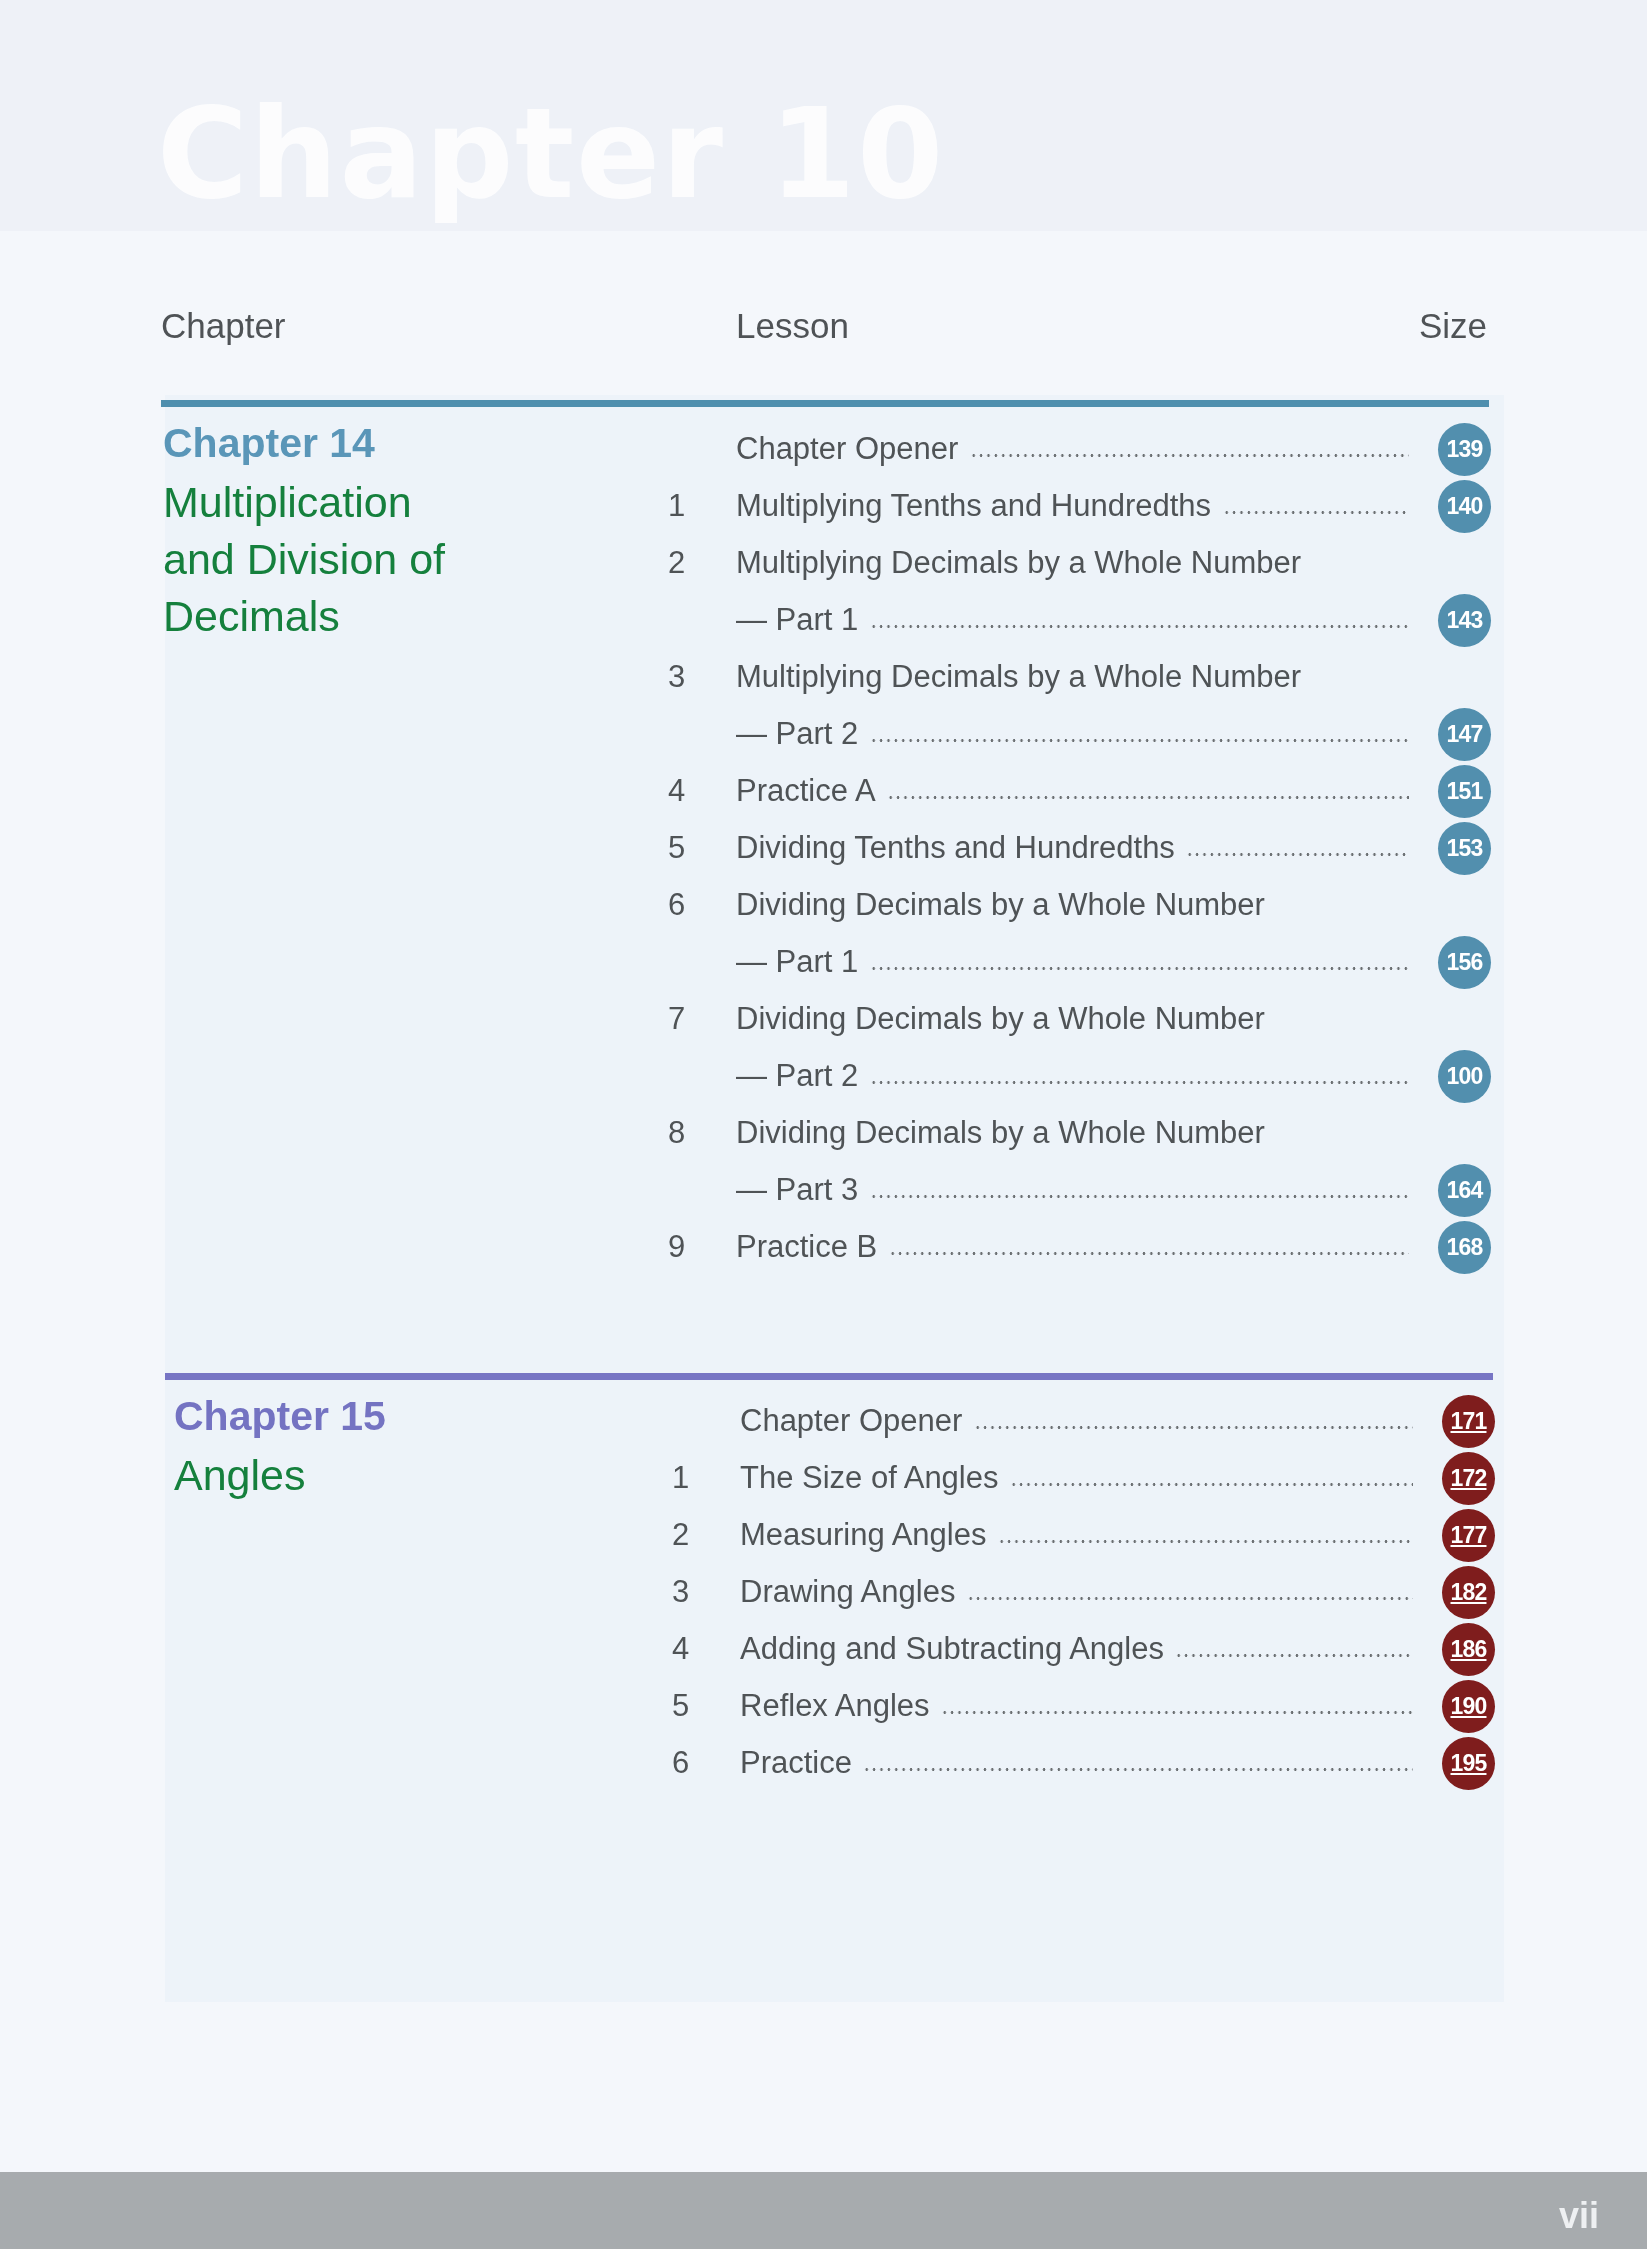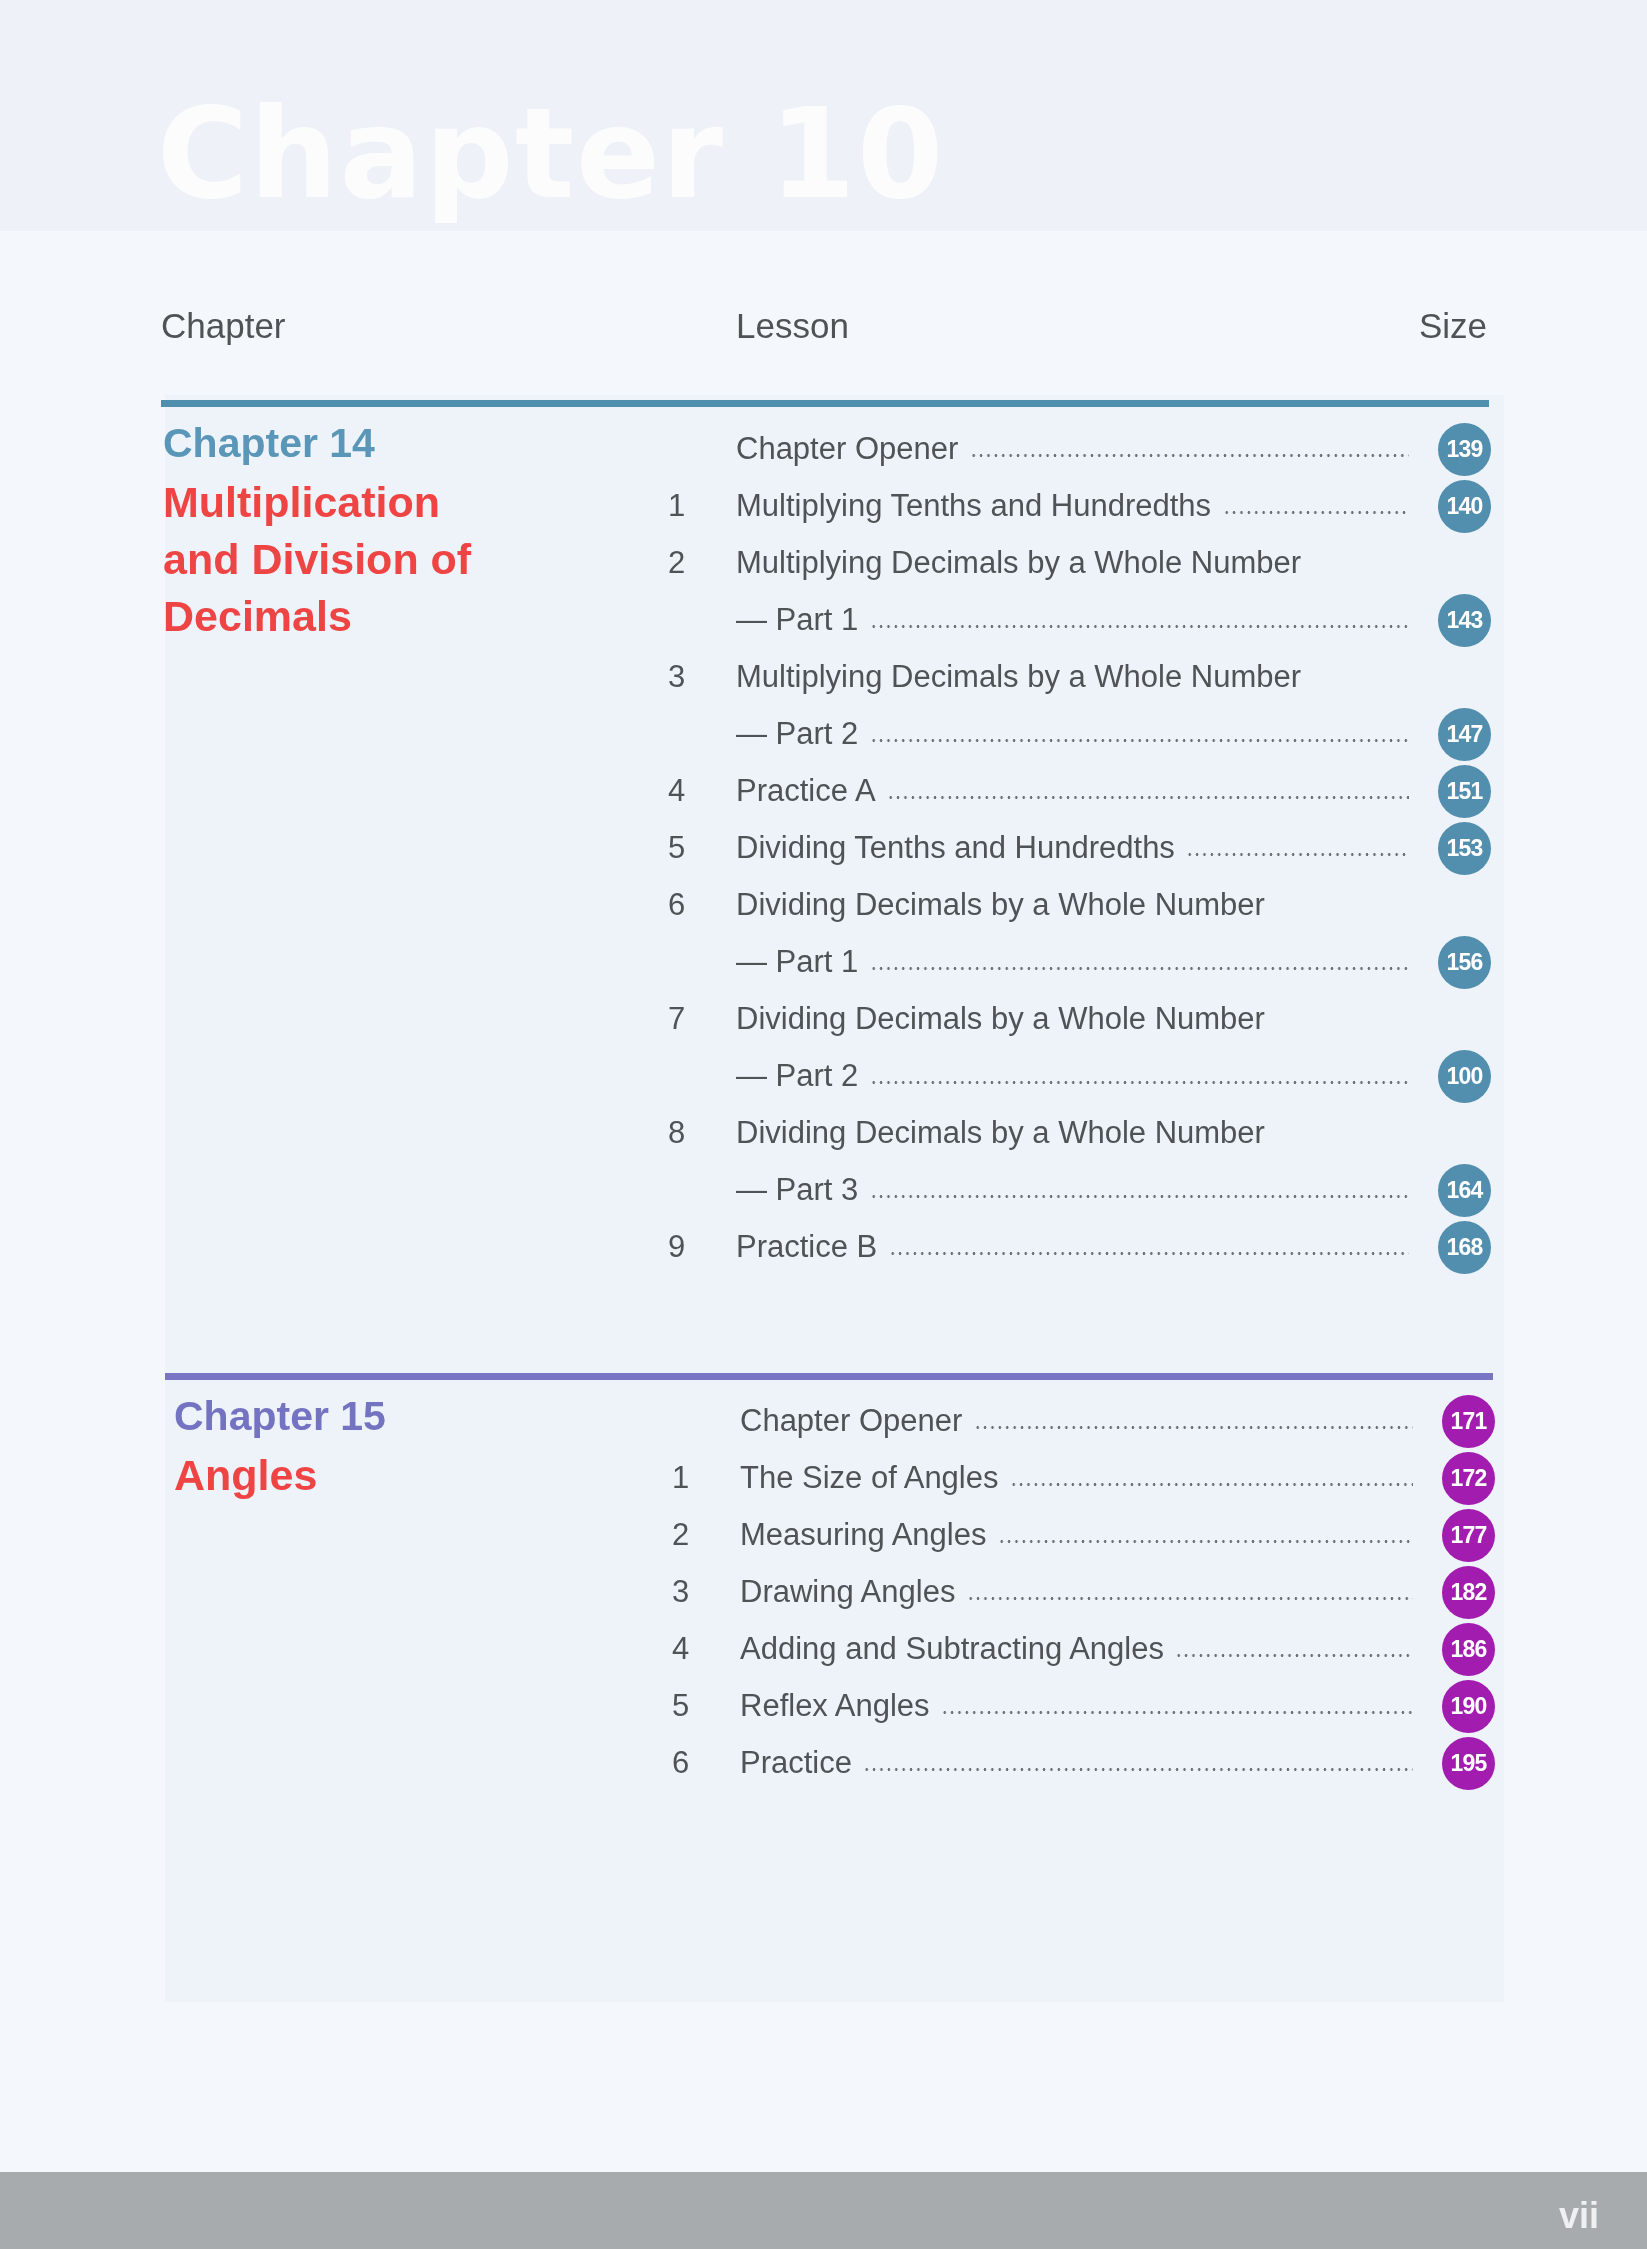--- a/index.html
+++ b/index.html
@@ -34,42 +34,42 @@
   .rule { position: absolute; height: 6.6px; }
   .rule-14 { left: 161px; top: 400px; width: 1328px; background: #4f8fae; }
   .rule-15 { left: 165px; top: 1373px; width: 1328px; background: #7775c4; }
 
   .chapter-block { position: absolute; }
   .ch14 { left: 163px; top: 419px; }
   .ch15 { left: 174px; top: 1392px; }
   .ch-num { font-weight: bold; font-size: 41px; line-height: 48px; }
   .ch14 .ch-num { color: #5a96b8; }
   .ch15 .ch-num { color: #7473c2; }
-  .ch-title { font-weight: bold; font-size: 43px; line-height: 57px; color: #ef4444; margin-top: 6.6px; }
+  .ch-title { font-weight: normal; font-size: 43px; line-height: 57px; color: #15803d; margin-top: 6.6px; }
 
   .lessons { position: absolute; width: 832px; }
   .lessons-14 { left: 659px; top: 420px; }
   .lessons-15 { left: 663px; top: 1392px; }
   .row { position: relative; height: 57px; font-size: 31px; line-height: 57px; }
   .row .num { position: absolute; left: 0; width: 35px; text-align: center; color: #4f5356; }
   .row .text { position: absolute; left: 77px; right: 82px; display: flex; align-items: baseline; color: #4f5356; white-space: nowrap; }
   .row .text .t { flex: 0 0 auto; padding-right: 11.5px; }
   .row .text .dots {
     flex: 1 1 auto; height: 3.3px; margin-bottom: 8.2px;
     background-image: radial-gradient(circle, #6b6f72 1.2px, transparent 1.5px);
     background-size: 7.4px 3.3px; background-repeat: repeat-x; align-self: flex-end;
     position: relative; top: -11.5px;
   }
   .row .badge {
     position: absolute; right: 0; top: 2.5px; width: 53px; height: 53px; border-radius: 50%;
     color: #fff; font-weight: bold; font-size: 23px; line-height: 53px; text-align: center;
     letter-spacing: -0.8px;
   }
   .lessons-14 .badge { background: #528fae; }
-  .lessons-15 .badge { background: #a21caf; }
+  .lessons-15 .badge { background: #7f1d1d; text-decoration: underline; }
 
   .footer {
     position: absolute; left: 0; top: 2172px; width: 1648px; height: 78px;
     background: #a7abae;
   }
   .footer .pn {
     position: absolute; right: 49px; top: 23px; font-weight: bold; font-size: 36px; color: #eef0f2;
   }
 </style>
 </head>

